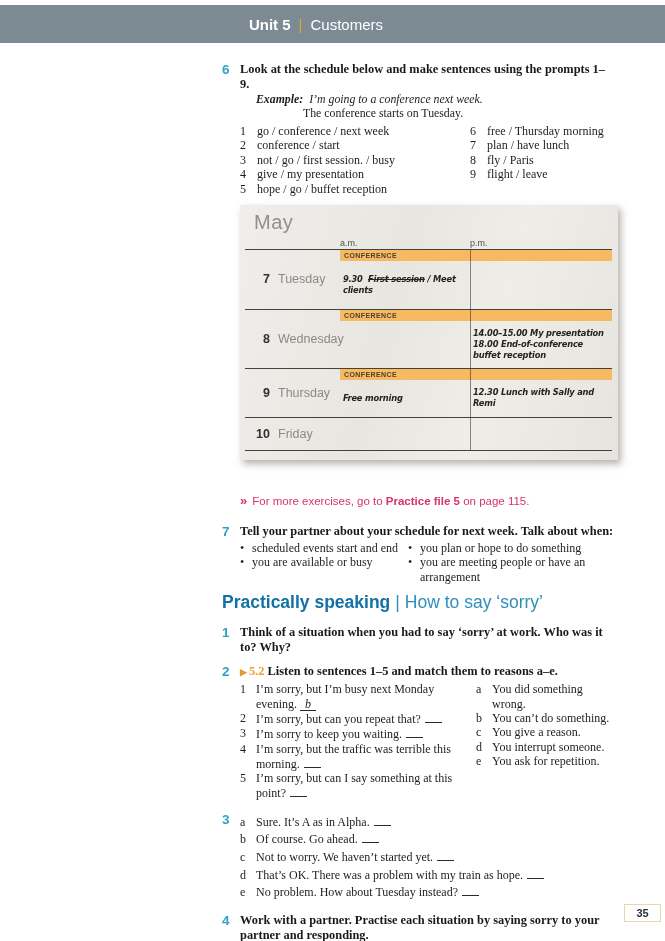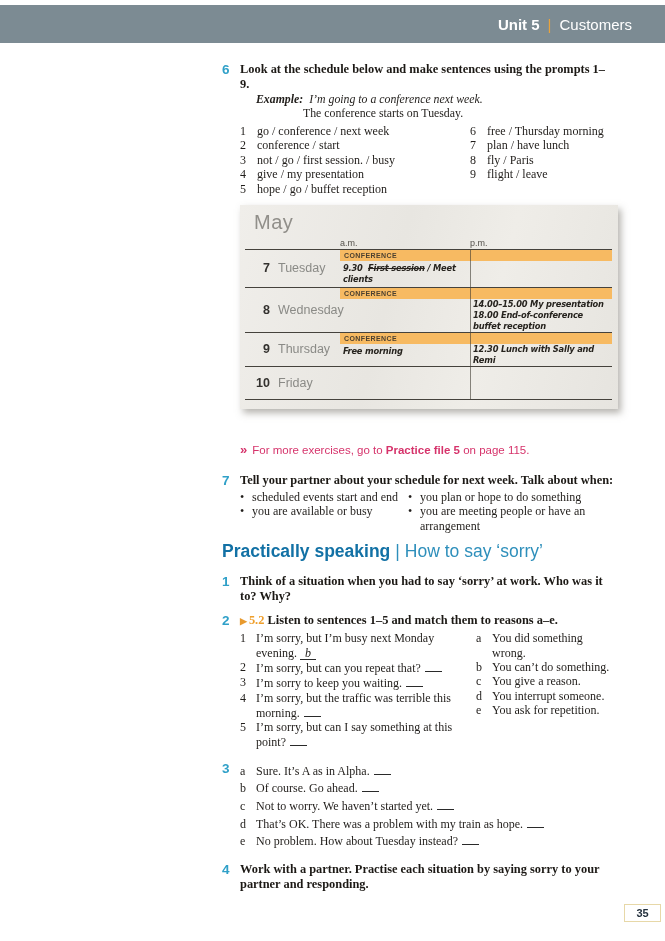--- a/index.html
+++ b/index.html
@@ -5,21 +5,21 @@
   html,body { margin:0; padding:0; }
   body {
     width:665px; height:941px; position:relative; overflow:hidden;
     background:#ffffff;
     font-family:"Liberation Serif", serif;
     color:#201d1a;
   }
   
   .header {
     margin-top:5px; height:38px; background:#7c8b93;
-    display:flex; align-items:center; justify-content:flex-end;
+    display:flex; align-items:center; justify-content:center;
     padding-right:33px; box-sizing:border-box;
     font-family:"Liberation Sans", sans-serif; font-size:15px; color:#ffffff;
   }
   .hunit { font-weight:bold; }
   .hsep { color:#e8a33d; margin:0 8px; font-weight:400; }
   
   .content { margin-left:222px; width:392px; }
   .ex { display:flex; }
   .exnum {
     width:18px; flex:none;
@@ -59,22 +59,22 @@
   }
   .dday { margin-left:8px; font-size:12.5px; color:#8a8a86; font-weight:400; }
   .c-right { flex:1; display:flex; flex-direction:column; position:relative; }
   .vline { position:absolute; left:130px; top:0; bottom:0; width:1px; background:rgba(62,58,48,0.6); }
   .banner {
     height:11px; background:#f7ba62; flex:none;
     font-size:7px; font-weight:bold; letter-spacing:0.4px; color:#4d4130;
     padding:1px 0 0 4px; box-sizing:border-box; line-height:9px;
   }
   .cells { flex:1; display:flex; }
-  .c-am { width:130px; flex:none; padding:2px 3px; box-sizing:border-box; }
-  .c-pm { flex:1; padding:0 3px; box-sizing:border-box; }
+  .c-am { width:130px; flex:none; padding:13px 3px; box-sizing:border-box; }
+  .c-pm { flex:1; padding:7px 3px; box-sizing:border-box; }
   .hand {
     font-family:"DejaVu Sans", sans-serif; font-style:italic; font-weight:bold;
     font-size:8.3px; line-height:11px; color:#26231e; letter-spacing:-0.2px;
   }
   .strike { text-decoration:line-through; }
   .r-tue { min-height:31px; } .r-wed { min-height:34px; } .r-thu { min-height:32px; } .r-fri { min-height:32px; }
   
   .plink {
     margin-top:33px; margin-left:18px;
     font-family:"Liberation Sans", sans-serif; font-size:11.5px; color:#d6336b;

